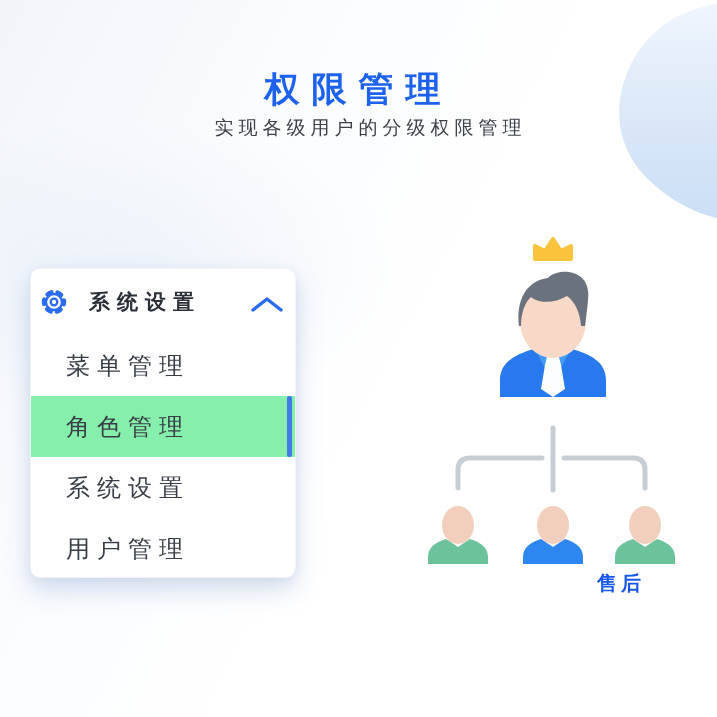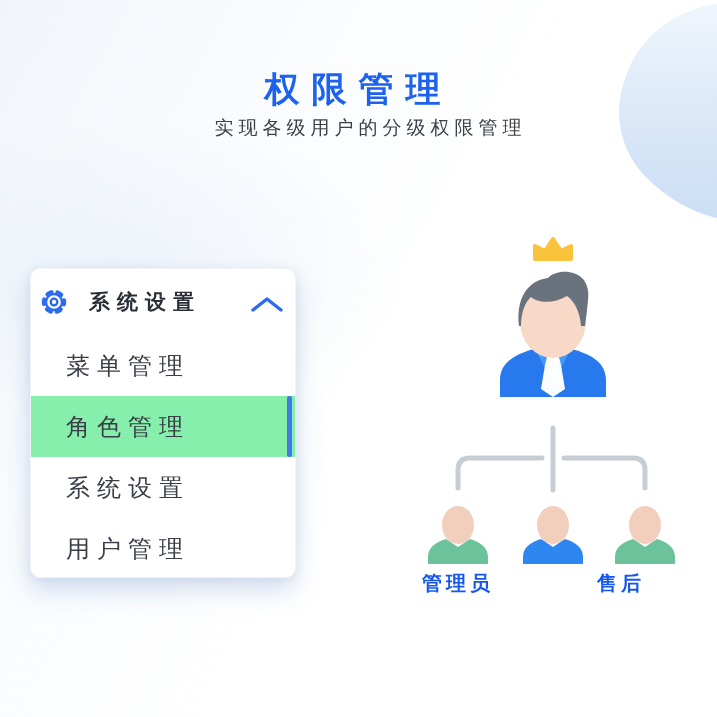--- a/index.html
+++ b/index.html
@@ -132,16 +132,15 @@
       <path d="M5 64 V57 C5 47 13 42 23 39 L35 47 L47 39 C57 42 65 47 65 57 V64 Z" fill="#2E86F0"></path>
     </svg>
   </span>
   <span class="child-avatar c2">
     <svg viewBox="0 0 70 64" width="70" height="64">
       <ellipse cx="35" cy="25" rx="16" ry="19" fill="#F2CFBD"></ellipse>
       <path d="M5 64 V57 C5 47 13 42 23 39 L35 47 L47 39 C57 42 65 47 65 57 V64 Z" fill="#6CC29B"></path>
     </svg>
   </span>
 
-  <div class="child-label c0">管理员</div>
   <div class="child-label c2">售后</div>
 
 </div>
 
 </body></html>

